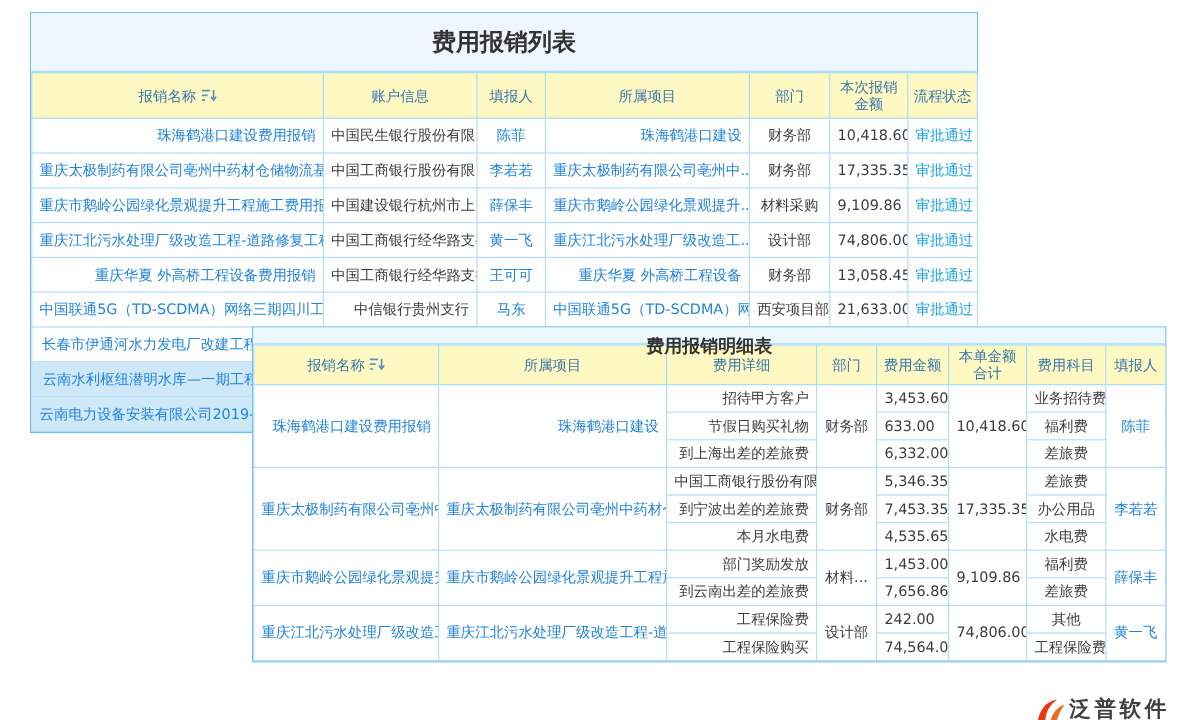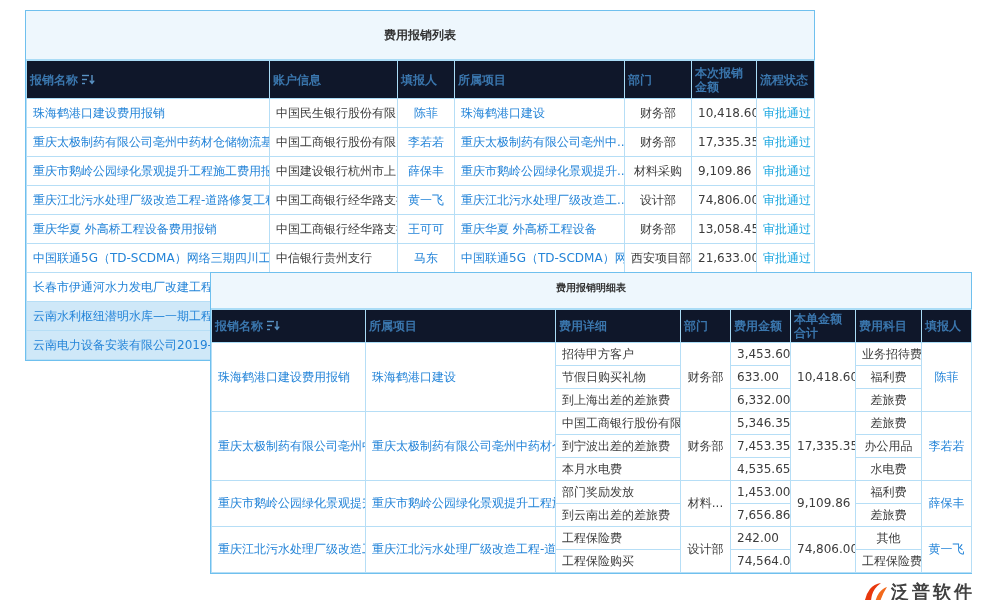--- a/index.html
+++ b/index.html
@@ -22,56 +22,56 @@
     color:#333333;
     background:#eef7fd;
     border-bottom:1px solid #aadcf6;
   }
   table.grid {
     border-collapse:collapse;
     table-layout:fixed;
     width:100%;
   }
   .grid th {
-    background:#0f172a;
+    background:#fef9c3;
     color:#3a76ad;
-    font-weight:bold;
+    font-weight:normal;
     font-size:12px;
     line-height:14px;
     border:1px solid #aadcf6;
     padding:2px 3px;
-    text-align:left;
+    text-align:center;
     vertical-align:middle;
   }
   .grid td {
     font-size:12px;
     line-height:15px;
     border:1px solid #b6def6;
     padding:1px 6px;
     overflow:hidden;
     white-space:nowrap;
     vertical-align:middle;
     background:#ffffff;
   }
   .grid tr.tint td { background:#cfe8f8; }
-  .left   { text-align:left; }
+  .left   { text-align:right; }
   .center { text-align:center; }
   .right  { }
   .link   { color:#2484d8; }
   .status { color:#18a5e0;margin-top:34px; }
 
   
   .list-panel { left:25px; top:10px; width:790px; }
-  .list-panel .panel-title { height:49px; line-height:49px; font-size:12px; }
+  .list-panel .panel-title { height:49px; line-height:49px; font-size:20px; }
   #list-grid thead tr { height:38px; }
   #list-grid tbody tr { height:29px; }
 
   
   .detail-panel { left:210px; top:272px; width:762px; }
-  .detail-panel .panel-title { height:36px; line-height:30px; font-size:10px; }
+  .detail-panel .panel-title { height:14px; line-height:30px; font-size:15px; }
   #detail-grid thead tr { height:30px; }
   #detail-grid tbody tr { height:23px; }
 
   
   .logo {
     position:absolute;
     left:860px; top:578px;
     display:flex;
     align-items:flex-end;
     z-index:20;

